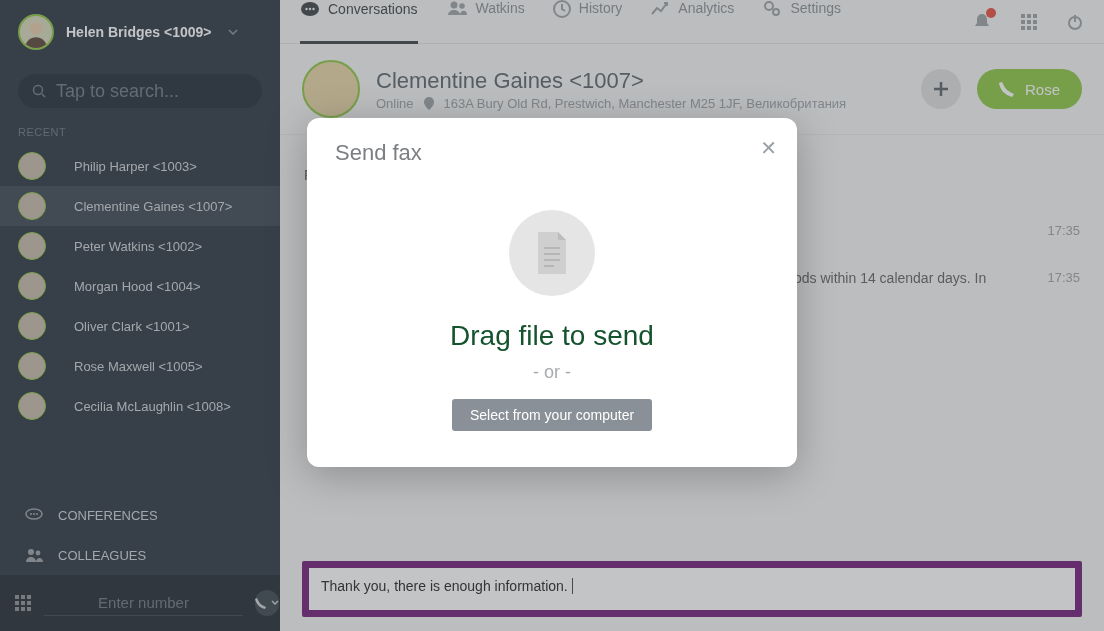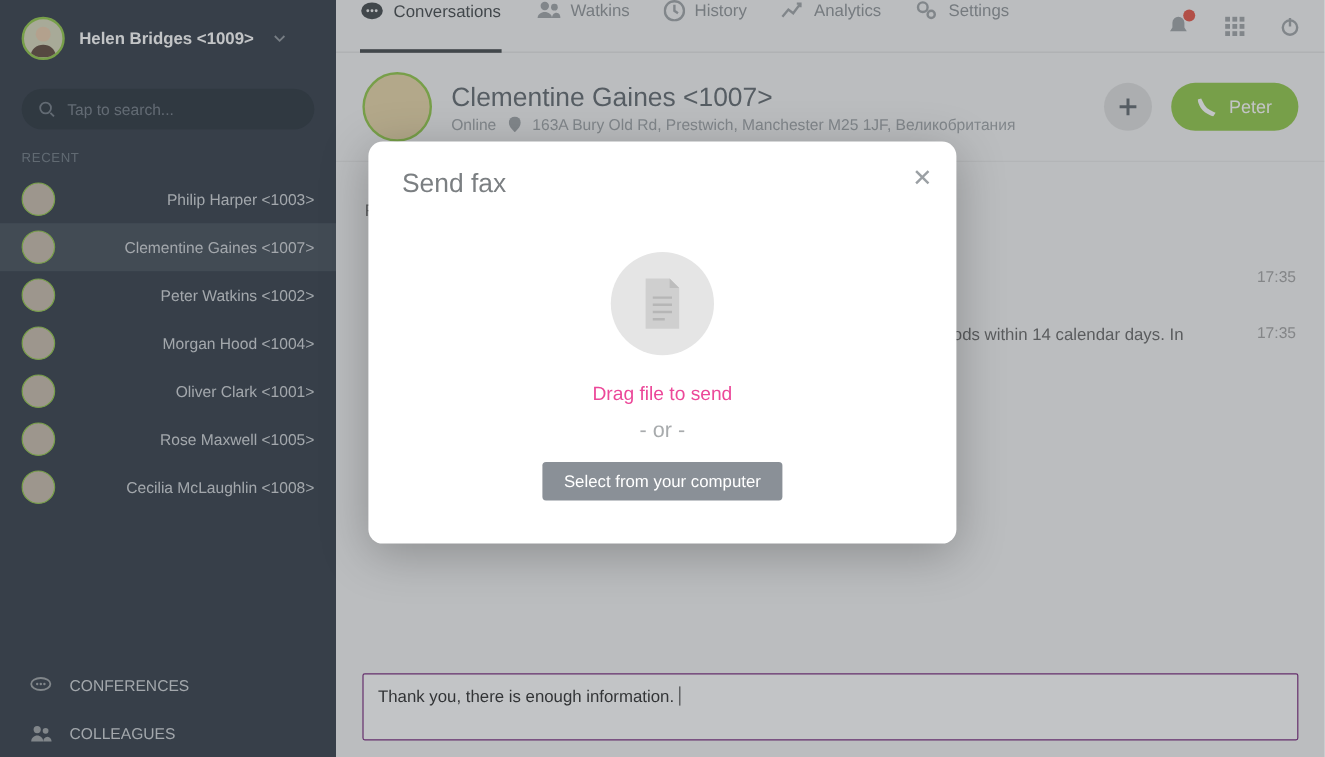--- a/index.html
+++ b/index.html
@@ -5,25 +5,25 @@
 * { margin: 0; padding: 0; box-sizing: border-box; font-family: -apple-system, BlinkMacSystemFont, "Segoe UI", Arial, sans-serif; }
 body { width: 1104px; height: 631px; overflow: hidden; display: flex; background: #f4f4f4; position: relative; }
 
 
 .sidebar { width: 280px; height: 100%; background: #2a3440; color: #cfd3d7; display: flex; flex-direction: column; }
 .sb-user { display: flex; align-items: center; padding: 14px 18px; gap: 12px; }
 .sb-user .avatar { width: 36px; height: 36px; border-radius: 50%; border: 2px solid #8dc63f; background: #d7d7b8; display: flex; align-items: center; justify-content: center; overflow: hidden; }
 .sb-user .name { font-size: 14px; font-weight: 600; color: #ffffff; }
 .sb-user .chev { margin-left: 4px; opacity: .6; }
 .sb-search { margin: 10px 18px 18px; height: 34px; border-radius: 17px; background: #202a34; display: flex; align-items: center; padding: 0 14px; gap: 10px; color: #6d7781; }
-.sb-search input { flex: 1; background: none; border: none; color: #cfd3d7; font-size: 13px; outline: none; }
+.sb-search input { flex: 1; background: none; border: none; color: #cfd3d7; font-size: 18px; outline: none; }
 .sb-search input::placeholder { color: #6d7781; }
 .sb-label { padding: 0 18px 8px; font-size: 11px; letter-spacing: .5px; color: #6a757f; }
 .sb-list { flex: 1; overflow: hidden; }
-.sb-item { display: flex; align-items: center; gap: 28px; padding: 6px 18px; font-size: 13px; color: #cfd3d7; cursor: pointer; justify-content: space-between; }
+.sb-item { display: flex; align-items: center; gap: 28px; padding: 6px 18px; font-size: 13px; color: #cfd3d7; cursor: pointer; }
 .sb-item.active { background: #3b4551; }
 .sb-item .av { width: 28px; height: 28px; border-radius: 50%; background: #c7b9a8; border: 1px solid #8dc63f; flex-shrink: 0; }
 .sb-section { display: flex; align-items: flex-end; gap: 14px; padding: 12px 24px; font-size: 13px; color: #cfd3d7; }
 .sb-foot { height: 56px; background: #1f2730; display: flex; align-items: center; padding: 0 14px; gap: 12px; }
 .sb-foot .grid-ic { width:22px; color:#8a9097; }
 .sb-foot input.num { flex: 1; background: none; border: none; border-bottom: 1px solid #3a434c; color: #cfd3d7; font-size: 15px; text-align: center; padding: 4px 0; outline: none; }
 .sb-foot input.num::placeholder { color: #6d7781; }
 .call-pill { width: 46px; height: 26px; border-radius: 13px; background: #3a434c; display: flex; align-items: center; justify-content: center; gap: 4px; color: #cfd3d7; }
 
 
@@ -40,30 +40,30 @@
 .contact-hdr .cinfo { flex: 1; }
 .contact-hdr .cname { font-size: 22px; color: #5a6268; font-weight: 400; }
 .contact-hdr .cmeta { font-size: 13px; color: #9ba0a4; display: flex; align-items: center; gap: 10px; margin-top: 2px;}
 .plus-btn { width: 40px; height: 40px; border-radius: 50%; background: #dedede; color: #5a6268; display: flex; align-items: center; justify-content: center; font-size: 22px; cursor: pointer; }
 .call-btn { height: 40px; border-radius: 20px; background: #8dc63f; color: #fff; display: flex; align-items: center; gap: 10px; padding: 0 22px; font-size: 15px; cursor: pointer; }
 
 .msgs { flex: 1; position: relative; padding: 18px 24px 8px; color: #606060; font-size: 14px; }
 .msg-row { display: flex; justify-content: space-between; margin-bottom: 32px; }
 .msg-row .time { color: #a0a0a0; font-size: 13px; }
 
-.compose { margin: 8px 22px 14px; border: 1px solid #701a75; background: #fff; border-radius: 2px; min-height: 56px; padding: 10px 12px; font-size: 14px; color: #222; }
+.compose { margin: 8px 22px 14px; border: 7px solid #701a75; background: #fff; border-radius: 2px; min-height: 56px; padding: 10px 12px; font-size: 14px; color: #222; }
 .compose .cursor { border-right: 1px solid #444; animation: none; }
 
 
 .overlay { position: absolute; inset: 0; background: rgba(80,86,92,.35); display: flex; align-items: flex-start; justify-content: center; padding-top: 118px; }
 .modal { width: 490px; background: #fff; border-radius: 12px; box-shadow: 0 8px 40px rgba(0,0,0,.25); padding: 22px 28px 36px; position: relative; text-align: center; }
 .modal .title { text-align: left; font-size: 22px; color: #7b7f82; font-weight: 400; }
 .modal .close { position: absolute; top: 18px; right: 20px; color: #9ba0a4; font-size: 20px; cursor: pointer; }
 .drop-ic { width: 86px; height: 86px; border-radius: 50%; background: #e5e5e5; margin: 44px auto 24px; display: flex; align-items:center; justify-content:center; }
-.modal .dtxt { font-size: 16px; color: #ec4899; }
+.modal .dtxt { font-size: 28px; color: #14532d; }
 .modal .or { font-size: 18px; color: #a8abad; margin: 10px 0 16px; }
 .sel-btn { display: inline-block; background: #8a9097; color: #fff; font-size: 14px; padding: 8px 18px; border-radius: 3px; cursor: pointer; }
 
 svg { display: block; }
 .avface { width:100%; height:100%; }
 </style>
 </head>
 <body>
 
 <div class="sidebar">
@@ -140,20 +140,44 @@
       <svg width="20" height="16" viewBox="0 0 20 16">
           <circle cx="7" cy="5" r="3" fill="#9ba0a4"></circle>
           <circle cx="14" cy="6" r="2.4" fill="#9ba0a4"></circle>
           <path d="M2 15c0-3 2.5-5 5-5s5 2 5 5z" fill="#9ba0a4"></path>
           <path d="M12 15c0-2.2 1.5-4 3.5-4s3.5 1.8 3.5 4z" fill="#9ba0a4"></path>
         </svg>
     </span>
     <span>COLLEAGUES</span>
   </div>
 
+  <div class="sb-foot">
+    <span class="grid-ic">
+      <svg width="18" height="18" viewBox="0 0 18 18">
+          <rect x="1" y="1" width="4" height="4" fill="#8a9097"></rect>
+          <rect x="7" y="1" width="4" height="4" fill="#8a9097"></rect>
+          <rect x="13" y="1" width="4" height="4" fill="#8a9097"></rect>
+          <rect x="1" y="7" width="4" height="4" fill="#8a9097"></rect>
+          <rect x="7" y="7" width="4" height="4" fill="#8a9097"></rect>
+          <rect x="13" y="7" width="4" height="4" fill="#8a9097"></rect>
+          <rect x="1" y="13" width="4" height="4" fill="#8a9097"></rect>
+          <rect x="7" y="13" width="4" height="4" fill="#8a9097"></rect>
+          <rect x="13" y="13" width="4" height="4" fill="#8a9097"></rect>
+        </svg>
+    </span>
+    <input class="num" type="text" placeholder="Enter number" style="">
+    <div class="call-pill">
+      <svg width="12" height="12" viewBox="0 0 12 12">
+          <path d="M2 1c3 6 3 6 9 9l-1 2c-5-1-9-5-10-10z" fill="#cfd3d7"></path>
+        </svg>
+      <svg width="8" height="8" viewBox="0 0 8 8">
+          <path d="M1 2l3 3 3-3" stroke="#cfd3d7" stroke-width="1.4" fill="none"></path>
+        </svg>
+    </div>
+  </div>
 </div>
 
 <div class="main">
   <div class="tabs">
     <div class="tab active">
       <span>
           <svg width="20" height="18" viewBox="0 0 20 18">
             <ellipse cx="10" cy="8" rx="9" ry="7" fill="#3a3f42"></ellipse>
             <circle cx="6.5" cy="8" r="1.2" fill="#f4f4f4"></circle>
             <circle cx="10" cy="8" r="1.2" fill="#f4f4f4"></circle>
@@ -247,21 +271,21 @@
           <line x1="9" y1="2" x2="9" y2="16" stroke="#5a6268" stroke-width="2.5"></line>
           <line x1="2" y1="9" x2="16" y2="9" stroke="#5a6268" stroke-width="2.5"></line>
         </svg>
     </div>
     <div class="call-btn">
       <span>
           <svg width="16" height="16" viewBox="0 0 16 16">
             <path d="M3 1c4 8 4 8 12 12l-2 3C6 14 1 9 0 2z" fill="#fff"></path>
           </svg>
         </span>
-      <span>Peter</span>
+      <span>Rose</span>
     </div>
   </div>
 
   <div class="msgs">
     <div style="position:absolute; left:24px; top:32px;">F</div>
     <div class="msg-row" style="margin-top:70px;">
       <span></span>
       <span class="time">17:35</span>
     </div>
     <div class="msg-row" style="margin-top:28px;">

